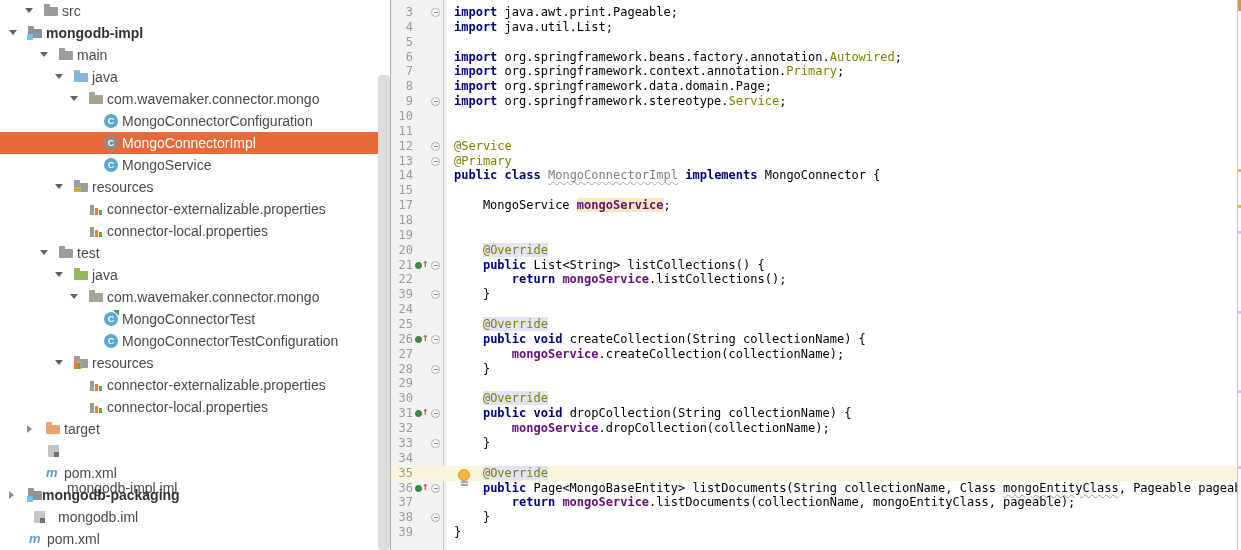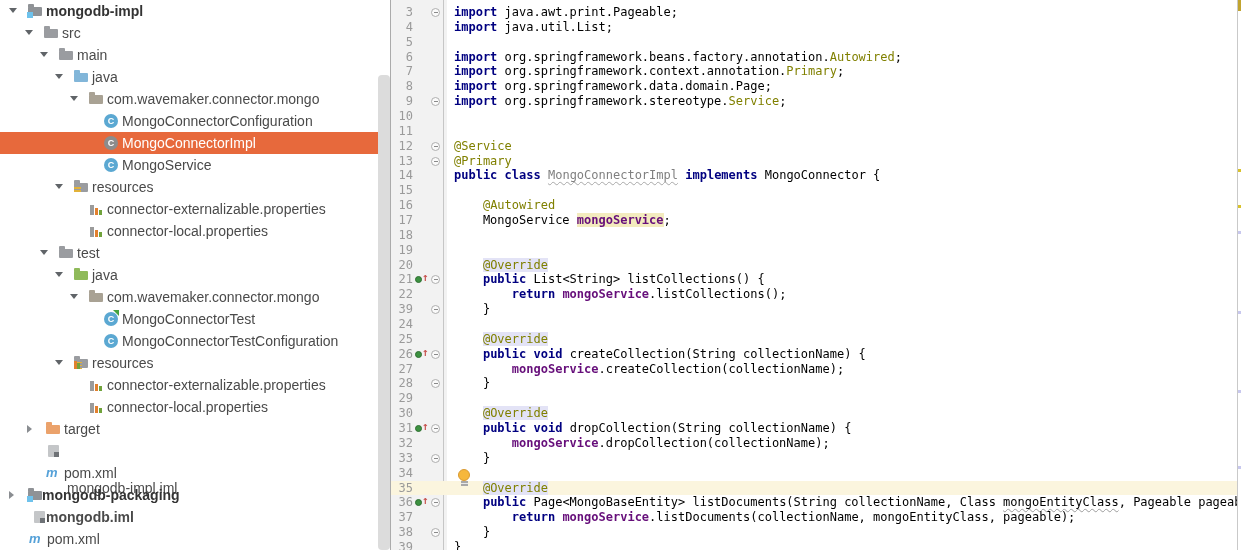--- a/index.html
+++ b/index.html
@@ -71,36 +71,36 @@
   #bulb .glass{position:absolute;left:0;top:0;width:12px;height:12px;border-radius:50%;background:#f6b73c;border:1px solid #d99a31;box-sizing:border-box;}
   #bulb .base{position:absolute;left:3px;top:12px;width:7px;height:5px;background:#b0b0b0;
       background:repeating-linear-gradient(180deg,#a8a8a8 0 1.5px,#e8e8e8 1.5px 3px);}
   #stripe{position:absolute;left:846px;top:0;width:5px;height:550px;background:#fff;border-left:1px solid #c9c9c9;box-sizing:content-box;}
   .smark{position:absolute;left:0;width:5px;}
 </style>
 </head>
 <body>
 
 <div id="tree">
+    <div class="tree-row">
+      <span class="arrow down" style="left: 25px;"></span>
+      <span class="ticon i-folder" style="left: 44px;">
+        <span class="fold-tab"></span>
+        <span class="fold-base"></span>
+      </span>
+      <span class="lbl" style="left: 62px;">src</span>
+    </div>
     <div class="tree-row bold">
       <span class="arrow down" style="left: 9px;"></span>
       <span class="ticon i-folder i-project" style="left: 28px;">
         <span class="fold-tab"></span>
         <span class="fold-base"></span>
         <span class="proj-sq"></span>
       </span>
       <span class="lbl" style="left: 46px;">mongodb-impl</span>
-    </div>
-    <div class="tree-row">
-      <span class="arrow down" style="left: 25px;"></span>
-      <span class="ticon i-folder" style="left: 44px;">
-        <span class="fold-tab"></span>
-        <span class="fold-base"></span>
-      </span>
-      <span class="lbl" style="left: 62px;">src</span>
     </div>
     <div class="tree-row">
       <span class="arrow down" style="left: 40px;"></span>
       <span class="ticon i-folder" style="left: 59px;">
         <span class="fold-tab"></span>
         <span class="fold-base"></span>
       </span>
       <span class="lbl" style="left: 77px;">main</span>
     </div>
     <div class="tree-row">
@@ -252,21 +252,21 @@
         <span class="fold-base"></span>
         <span class="proj-sq"></span>
       </span>
       <span class="lbl" style="left: 42px;">mongodb-packaging</span>
     </div>
     <div class="tree-row">
       <span class="ticon i-iml" style="left: 33px;">
         <span class="page"></span>
         <span class="sq"></span>
       </span>
-      <span class="lbl" style="left: 46px; font-weight: bold;">mongodb.iml</span>
+      <span class="lbl" style="left: 58px;">mongodb.iml</span>
     </div>
     <div class="tree-row">
       <span class="ticon i-maven" style="left: 29px;">m</span>
       <span class="lbl" style="left: 47px;">pom.xml</span>
     </div>
   </div>
 <div id="tree-scrollbar"></div>
 
 <div id="editor">
   <div id="gutter-underlay"></div>
@@ -278,21 +278,20 @@
       <div class="eline"><span class="lnum">6</span><span class="code"><span class="kw">import</span><span> org.springframework.beans.factory.annotation.</span><span class="ann">Autowired</span><span>;</span></span></div>
       <div class="eline"><span class="lnum">7</span><span class="code"><span class="kw">import</span><span> org.springframework.context.annotation.</span><span class="ann">Primary</span><span>;</span></span></div>
       <div class="eline"><span class="lnum">8</span><span class="code"><span class="kw">import</span><span> org.springframework.data.domain.Page;</span></span></div>
       <div class="eline"><span class="lnum">9</span><span class="fold"></span><span class="code"><span class="kw">import</span><span> org.springframework.stereotype.</span><span class="ann">Service</span><span>;</span></span></div>
       <div class="eline"><span class="lnum">10</span><span class="code"></span></div>
       <div class="eline"><span class="lnum">11</span><span class="code"></span></div>
       <div class="eline"><span class="lnum">12</span><span class="fold"></span><span class="code"><span class="ann">@Service</span></span></div>
       <div class="eline"><span class="lnum">13</span><span class="fold"></span><span class="code"><span class="ann">@Primary</span></span></div>
       <div class="eline"><span class="lnum">14</span><span class="code"><span class="kw">public</span><span> </span><span class="kw">class</span><span> </span><span class="grayw">MongoConnectorImpl</span><span> </span><span class="kw">implements</span><span> MongoConnector {</span></span></div>
       <div class="eline"><span class="lnum">15</span><span class="code"></span></div>
-      <div class="eline"><span class="lnum">16</span><span class="code"><span>    </span><span class="ann">@Autowired</span></span></div>
       <div class="eline"><span class="lnum">17</span><span class="code"><span>    MongoService </span><span class="fldhl">mongoService</span><span>;</span></span></div>
       <div class="eline"><span class="lnum">18</span><span class="code"></span></div>
       <div class="eline"><span class="lnum">19</span><span class="code"></span></div>
       <div class="eline"><span class="lnum">20</span><span class="code"><span>    </span><span class="annhl">@Override</span></span></div>
       <div class="eline"><span class="lnum">21</span><span class="ovr"><span class="dot"></span><span class="up">↑</span></span><span class="fold"></span><span class="code"><span>    </span><span class="kw">public</span><span> List&lt;String&gt; listCollections() {</span></span></div>
       <div class="eline"><span class="lnum">22</span><span class="code"><span>        </span><span class="kw">return</span><span> </span><span class="fld">mongoService</span><span>.listCollections();</span></span></div>
       <div class="eline"><span class="lnum">39</span><span class="fold"></span><span class="code"><span>    }</span></span></div>
       <div class="eline"><span class="lnum">24</span><span class="code"></span></div>
       <div class="eline"><span class="lnum">25</span><span class="code"><span>    </span><span class="annhl">@Override</span></span></div>
       <div class="eline"><span class="lnum">26</span><span class="ovr"><span class="dot"></span><span class="up">↑</span></span><span class="fold"></span><span class="code"><span>    </span><span class="kw">public</span><span> </span><span class="kw">void</span><span> createCollection(String collectionName) {</span></span></div>

